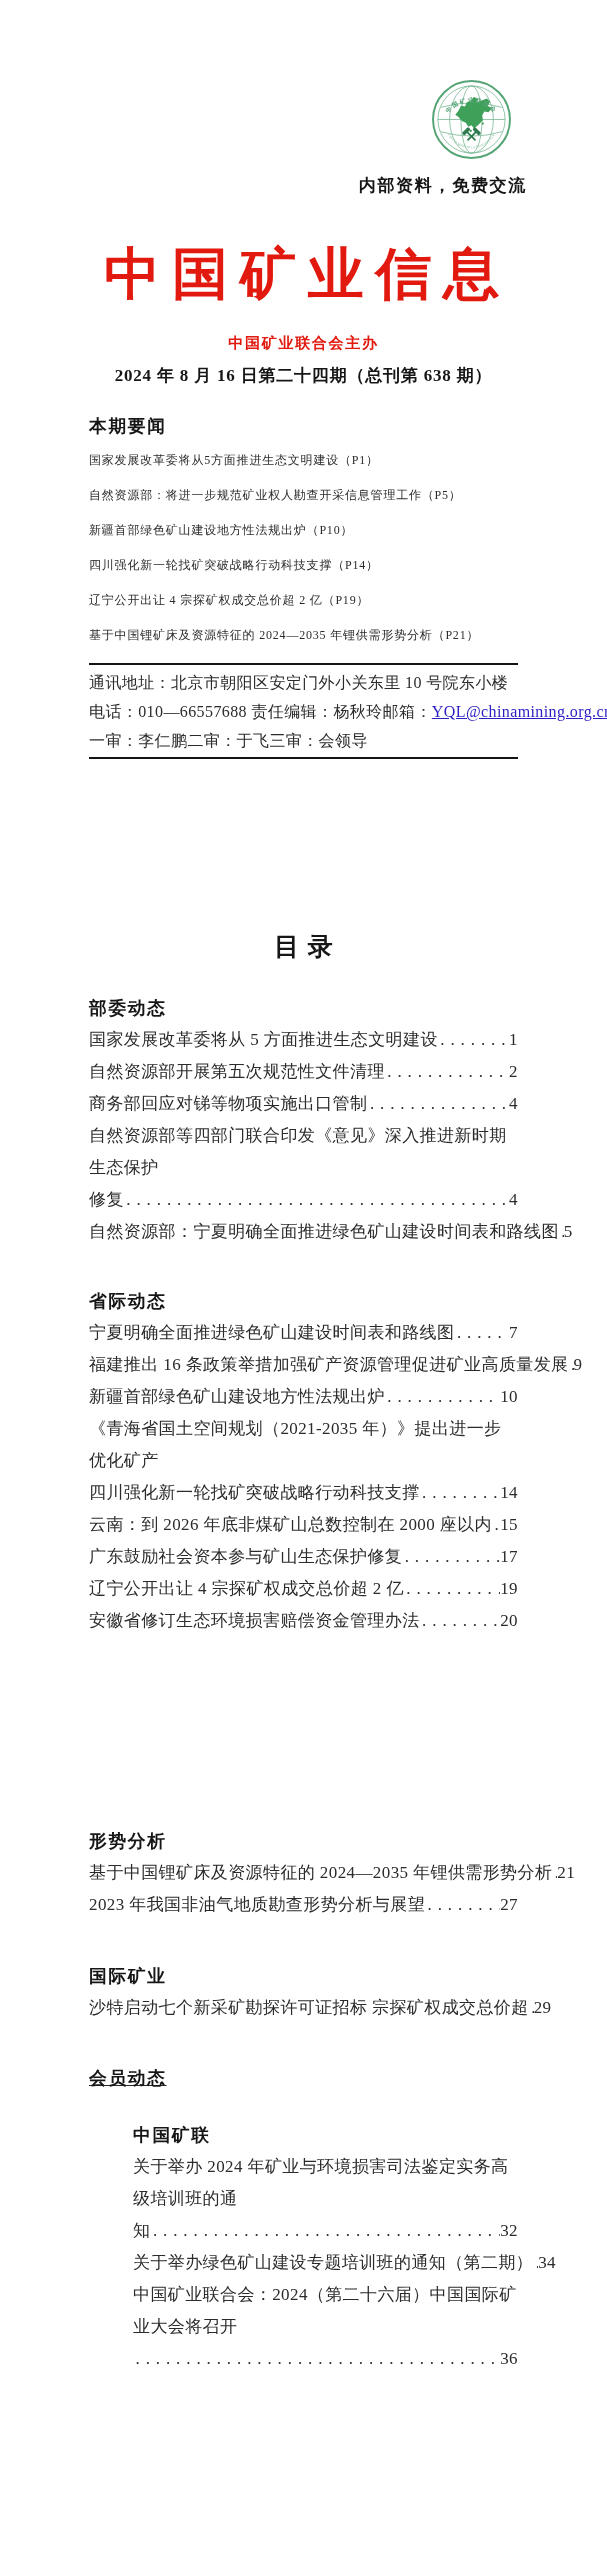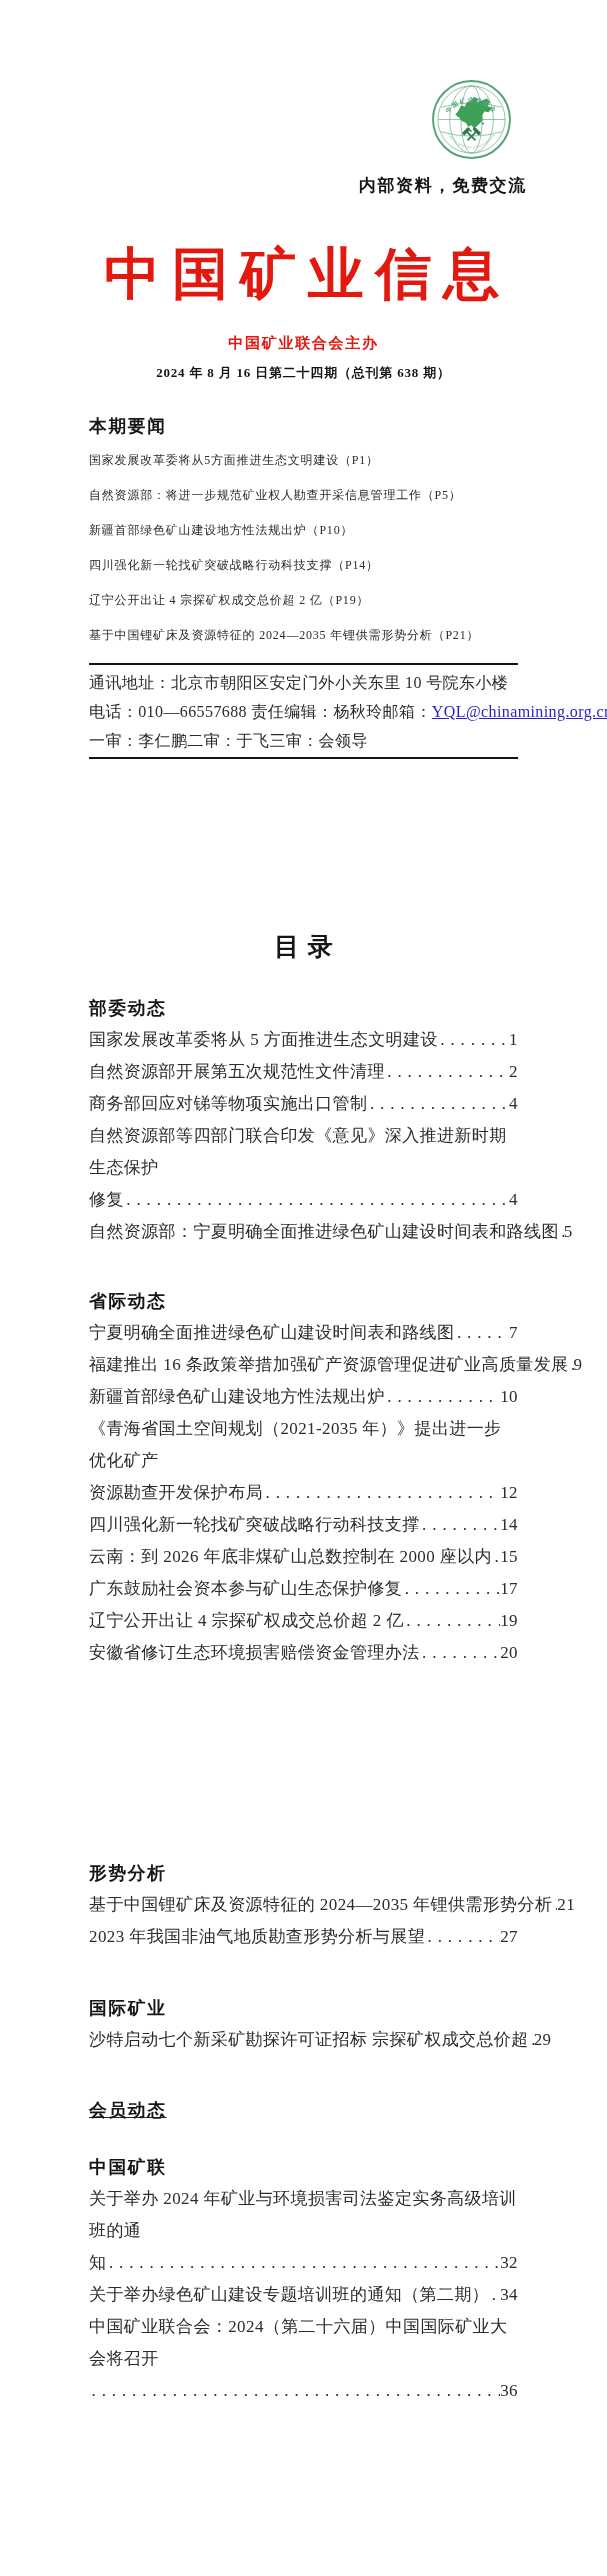--- a/index.html
+++ b/index.html
@@ -35,21 +35,21 @@
     font-weight:bold;letter-spacing:11.8px;padding-left:8.4px;box-sizing:border-box;
     color:var(--red);
   }
   .organizer{
     position:absolute;top:334px;left:0;width:100%;
     text-align:center;font-size:15px;font-weight:bold;
     letter-spacing:1.7px;color:var(--red);
   }
   .issue{
     position:absolute;top:364px;left:0;width:100%;
-    text-align:center;font-size:13px;font-weight:bold;
+    text-align:center;font-size:17px;font-weight:bold;
     letter-spacing:0.8px;color:var(--ink-strong);
   }
 
   
   .highlights{margin:0 89px;}
   .highlights h2{
     margin:18.6px 0 5px 0;font-size:17.7px;line-height:23.6px;
     font-weight:bold;color:var(--ink-strong);letter-spacing:1.7px;
   }
   .hl-item{font-size:12px;line-height:35px;letter-spacing:0.8px;white-space:nowrap;}
@@ -73,21 +73,21 @@
   #toc-sections{margin:0 89px;}
   .toc-section h3{
     margin:0 0 5px 0;font-size:17.7px;line-height:22px;
     font-weight:bold;color:var(--ink-strong);letter-spacing:1.7px;
   }
   .sec-0{margin-top:35px;}
   .sec-1{margin-top:42px;}
   .sec-2{margin-top:193px;}
   .sec-3{margin-top:44px;}
   .sec-4{margin-top:43px;text-decoration:underline;}
-  .sec-5{margin-top:35px;}
+  .sec-5{margin-top:35px;margin-left:44px;}
   .toc-line{font-size:17px;line-height:32px;letter-spacing:0.4px;}
   .toc-line.last{display:flex;align-items:baseline;}
   .toc-text{white-space:nowrap;}
   .leader{
     flex:1;overflow:hidden;white-space:nowrap;
     letter-spacing:5.9px;padding:0 2.5px;color:var(--ink);
   }
   .leader::after{
     content:"..................................................................................";
   }
@@ -226,25 +226,20 @@
           </div>
           <div class="toc-item">
             <div class="toc-line last">
               <span class="toc-text">新疆首部绿色矿山建设地方性法规出炉</span>
               <span class="leader"></span>
               <span class="toc-page">10</span>
             </div>
           </div>
           <div class="toc-item">
             <div class="toc-line">《青海省国土空间规划（2021-2035 年）》提出进一步优化矿产</div>
-            <div class="toc-line last">
-              <span class="toc-text">资源勘查开发保护布局</span>
-              <span class="leader"></span>
-              <span class="toc-page">12</span>
-            </div>
           </div>
           <div class="toc-item">
             <div class="toc-line last">
               <span class="toc-text">四川强化新一轮找矿突破战略行动科技支撑</span>
               <span class="leader"></span>
               <span class="toc-page">14</span>
             </div>
           </div>
           <div class="toc-item">
             <div class="toc-line last">

